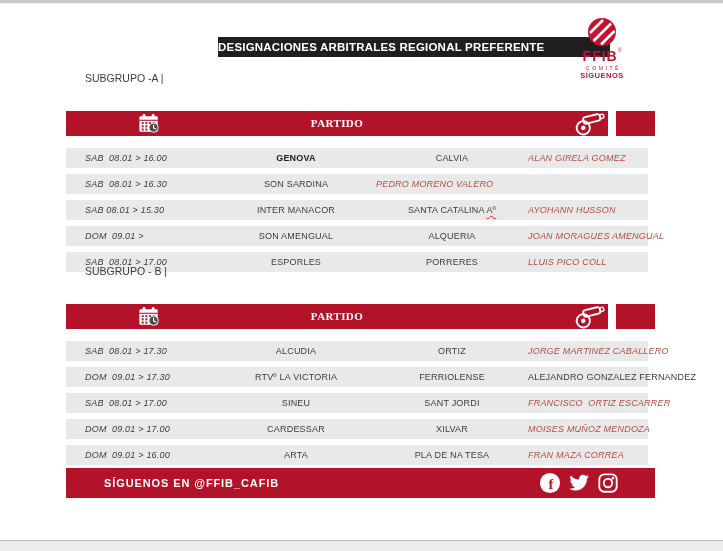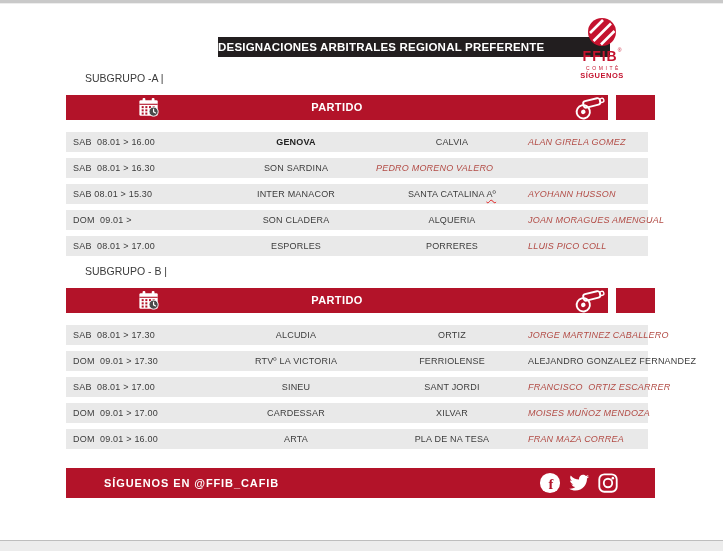--- a/index.html
+++ b/index.html
@@ -23,32 +23,32 @@
   .logo .ball{display:block;margin:0 auto 1px;}
   .logo .name{font-size:14px;font-weight:bold;letter-spacing:1px;}
   .logo .mark{font-size:5px;vertical-align:top;}
   .logo .comite{font-size:5px;letter-spacing:2.6px;margin-top:2px;margin-left:3px;}
   .logo .arbitres{font-size:7.5px;font-weight:bold;letter-spacing:.5px;margin-top:1px;}
 
   .group{position:absolute;left:66px;width:589px;}
   .group.g0{top:72px;}
   .group.g1{top:265px;}
   .group-label{padding-left:19px;font-size:10.5px;color:#3a3a3a;height:18px;}
-  .bar-row{display:flex;margin-top:5px;height:25px;}
+  .bar-row{display:flex;margin-top:21px;height:25px;font-family:Liberation Serif, serif;}
   .bar{position:relative;width:542px;background:var(--red);}
   .bar-title{position:absolute;left:0;right:0;top:0;text-align:center;line-height:25px;color:#fff;
              font-size:11px;font-weight:bold;letter-spacing:.4px;}
   .cal{position:absolute;left:72px;top:2px;width:22px;height:21px;}
   .whistle{position:absolute;right:2px;top:0;width:34px;height:25px;}
   .bar-block{width:39px;margin-left:8px;background:var(--red);}
 
   .rows{margin-top:12px;width:582px;}
   .row{height:20px;margin-bottom:6px;background:var(--row-gray);display:grid;
        grid-template-columns:150px 160px 152px 1fr;align-items:center;font-size:9px;color:var(--ink);}
-  .cell.date{padding-left:7px;white-space:pre;letter-spacing:.2px;}
+  .cell.date{padding-left:19px;font-style:italic;white-space:pre;letter-spacing:.2px;}
   .cell.home,.cell.away{text-align:center;letter-spacing:.2px;}
   .cell.home.bold{font-weight:bold;color:#222;}
   .cell.ref{display:flex;justify-content:flex-start;padding-right:8px;overflow:visible;}
   .ref-name{font-style:italic;color:var(--ref-red);white-space:pre;letter-spacing:.2px;}
   .ref-name.plain{font-style:normal;color:var(--ink);}
   .wavy{text-decoration-line:underline;text-decoration-style:wavy;text-decoration-color:#e02020;
         text-decoration-thickness:1px;text-underline-offset:2px;}
 
   .footer{position:absolute;left:66px;top:468px;width:589px;height:30px;background:var(--red);
           display:flex;align-items:center;color:#fff;}
@@ -133,21 +133,21 @@
           <div class="row">
     <span class="cell date">SAB 08.01 &gt; 15.30</span>
     <span class="cell home">INTER MANACOR</span>
     <span class="cell away">SANTA CATALINA <span class="wavy">Aº</span></span>
     <span class="cell ref">
               <span class="ref-name">AYOHANN HUSSON</span>
             </span>
   </div>
           <div class="row">
     <span class="cell date">DOM  09.01 &gt;</span>
-    <span class="cell home">SON CLADERA</span>
+    <span class="cell home">SON AMENGUAL</span>
     <span class="cell away">ALQUERIA</span>
     <span class="cell ref">
               <span class="ref-name">JOAN MORAGUES AMENGUAL</span>
             </span>
   </div>
           <div class="row">
     <span class="cell date">SAB  08.01 &gt; 17.00</span>
     <span class="cell home">ESPORLES</span>
     <span class="cell away">PORRERES</span>
     <span class="cell ref">

